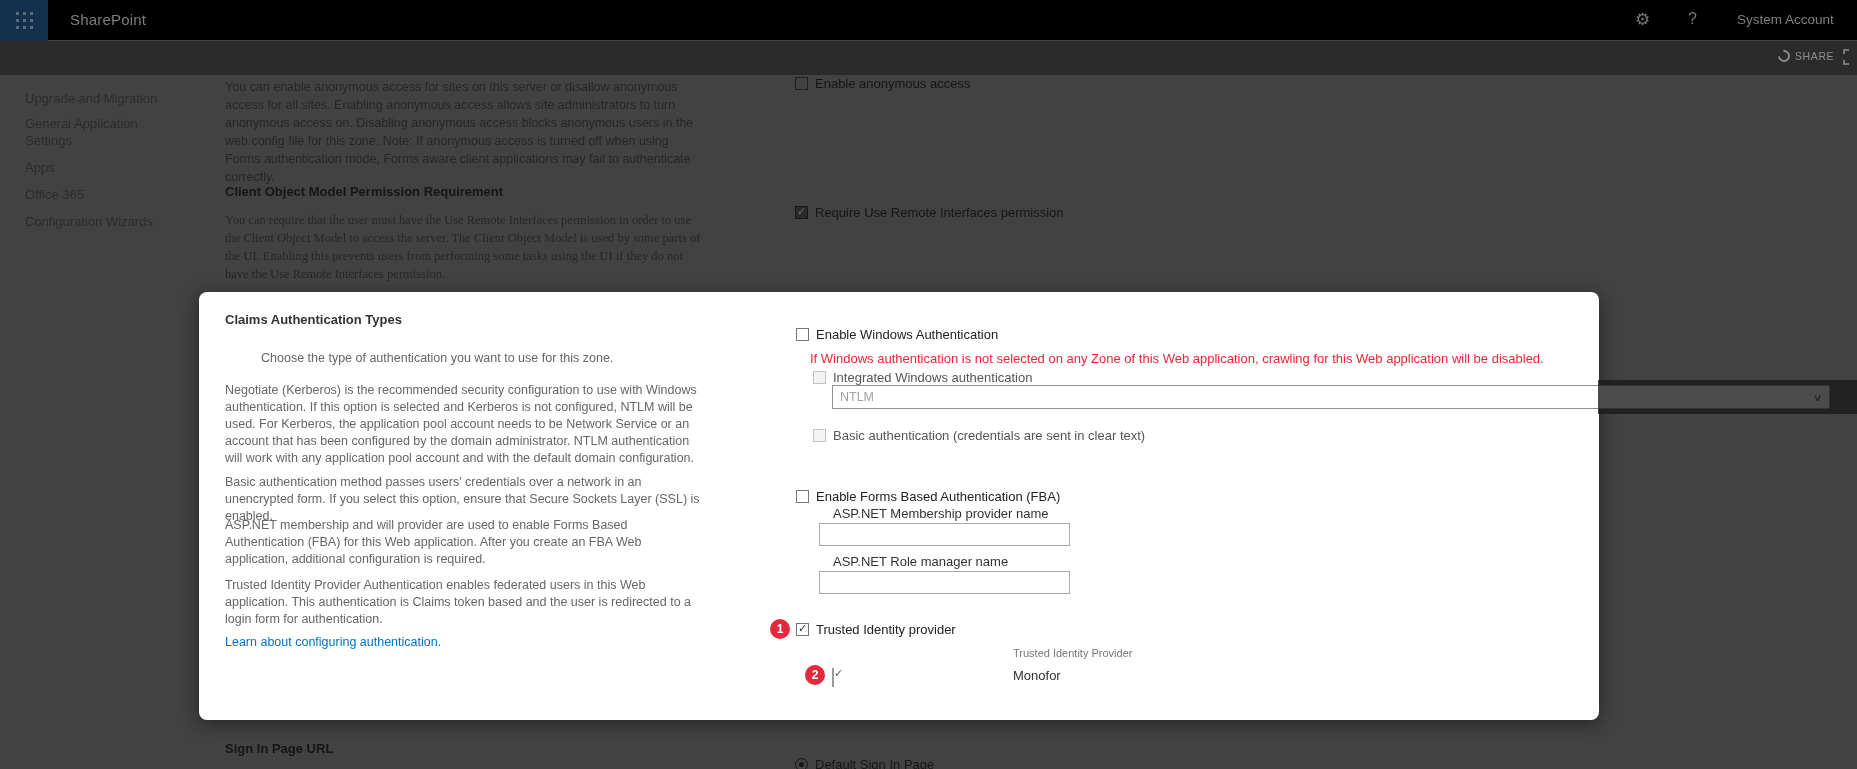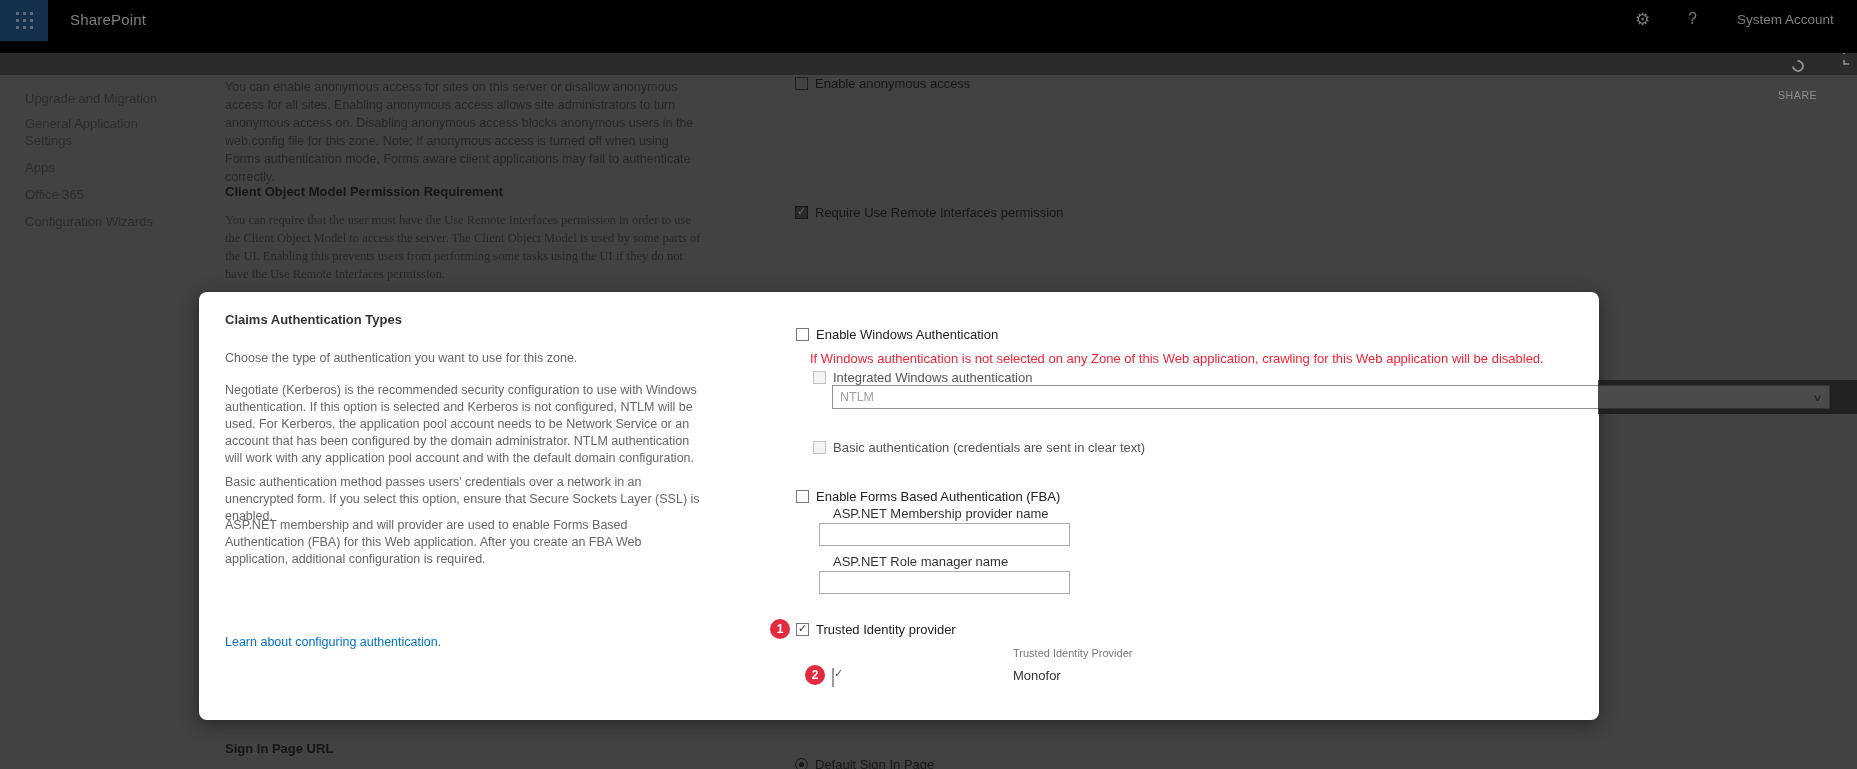--- a/index.html
+++ b/index.html
@@ -6,33 +6,33 @@
   html,body { width:1857px; height:769px; overflow:hidden; }
   body {
     font-family:"Liberation Sans", sans-serif;
     background:#424242;
     position:relative;
     -webkit-font-smoothing:antialiased;
   }
   .abs { position:absolute; }
 
   
-  .suite-bar { left:0; top:0; width:1857px; height:53px; background:#000; z-index:40; }
+  .suite-bar { left:0; top:0; width:1857px; height:40px; background:#000; z-index:40; }
   .waffle-tile { left:0; top:0; width:48px; height:41px; background:#15304c; display:flex; align-items:center; justify-content:center; cursor:pointer; }
   .waffle { width:17px; height:17px; display:grid; grid-template-columns:repeat(3,3px); grid-template-rows:repeat(3,3px); gap:4px; }
   .waffle span { width:3px; height:3px; background:#5a6b7d; }
   .suite-title { left:70px; top:11px; font-size:15px; color:#7e7e7e; letter-spacing:0.2px; }
   .suite-icon { top:9px; font-size:17px; color:#767676; cursor:pointer; }
   .gear { left:1635px; }
   .help { left:1688px; font-size:16px; top:10px; }
   .account { left:1737px; top:12px; font-size:13.5px; color:#7e7e7e; cursor:pointer; }
 
   
   .ribbon { left:0; top:41px; width:1857px; height:34px; background:#2b2b2b; z-index:39; }
-  .share-btn { left:1778px; top:19px; display:flex; align-items:center; gap:17px; color:#8f8f8f; font-size:10.5px; letter-spacing:0.6px; cursor:pointer;flex-direction:column; }
+  .share-btn { left:1778px; top:9px; display:flex; align-items:center; gap:5px; color:#8f8f8f; font-size:10.5px; letter-spacing:0.6px; cursor:pointer; }
   .share-ring { width:12px; height:12px; border:2px solid #8f8f8f; border-radius:50%; border-left-color:transparent; transform:rotate(40deg); }
   .focus-btn { left:1843px; top:8px; width:20px; height:16px; cursor:pointer; }
   .focus-btn svg { display:block; }
 
   
   .dim-sidebar-item { left:25px; width:140px; font-size:13px; line-height:17px; color:#2c2c2c; cursor:pointer; }
   .dim-para { font-size:12.5px; line-height:18px; color:#272727; }
   .dim-heading { font-size:13px; font-weight:600; color:#161616; }
   .dim-label { font-size:13px; color:#161616; }
   .cb-row { display:flex; align-items:center; gap:7px; }
@@ -125,45 +125,46 @@
 
 <div class="abs cb-row" style="left:795px; top:757px;">
   <span class="radio sel"></span>
   <span class="dim-label">Default Sign In Page</span>
 </div>
 
 <div class="abs modal">
 
   
   <div class="abs m-title">Claims Authentication Types</div>
-  <div class="abs m-para" style="top:58px;">Choose the type of authentication you want to use for this zone.</div>
+  <div class="abs m-para" style="top:58px;margin-left:36px;">Choose the type of authentication you want to use for this zone.</div>
   <div class="abs m-para" style="top:90px;">Negotiate (Kerberos) is the recommended security configuration to use with Windows authentication. If this option is selected and Kerberos is not configured, NTLM will be used. For Kerberos, the application pool account needs to be Network Service or an account that has been configured by the domain administrator. NTLM authentication will work with any application pool account and with the default domain configuration.</div>
   <div class="abs m-para" style="top:182px;">Basic authentication method passes users' credentials over a network in an unencrypted form. If you select this option, ensure that Secure Sockets Layer (SSL) is enabled.</div>
   <div class="abs m-para" style="top:225px;">ASP.NET membership and will provider are used to enable Forms Based Authentication (FBA) for this Web application. After you create an FBA Web application, additional configuration is required.</div>
+  <div class="abs m-para" style="top:285px;">Trusted Identity Provider Authentication enables federated users in this Web application. This authentication is Claims token based and the user is redirected to a login form for authentication.</div>
   <a class="abs m-link">Learn about configuring authentication.</a>
 
   
   <div class="abs cb-row" style="left:597px; top:35px;justify-content:flex-end;">
     <span class="m-cb"></span>
     <span class="m-label">Enable Windows Authentication</span>
   </div>
   <div class="abs warning">If Windows authentication is not selected on any Zone of this Web application, crawling for this Web application will be disabled.</div>
 
   <div class="abs cb-row" style="left:614px; top:78px;">
     <span class="m-cb disabled"></span>
     <span class="m-label disabled">Integrated Windows authentication</span>
   </div>
 
   <div class="abs m-select">
     <span class="val">NTLM</span>
     <span class="chev">∨</span>
   </div>
   <div class="abs dim-cover"></div>
 
-  <div class="abs cb-row" style="left:614px; top:148px;">
+  <div class="abs cb-row" style="left:614px; top:136px;">
     <span class="m-cb disabled"></span>
     <span class="m-label disabled">Basic authentication (credentials are sent in clear text)</span>
   </div>
 
   <div class="abs cb-row" style="left:597px; top:197px;">
     <span class="m-cb"></span>
     <span class="m-label">Enable Forms Based Authentication (FBA)</span>
   </div>
 
   <div class="abs f-label" style="left:618px; top:214px;">ASP.NET Membership provider name</div>

